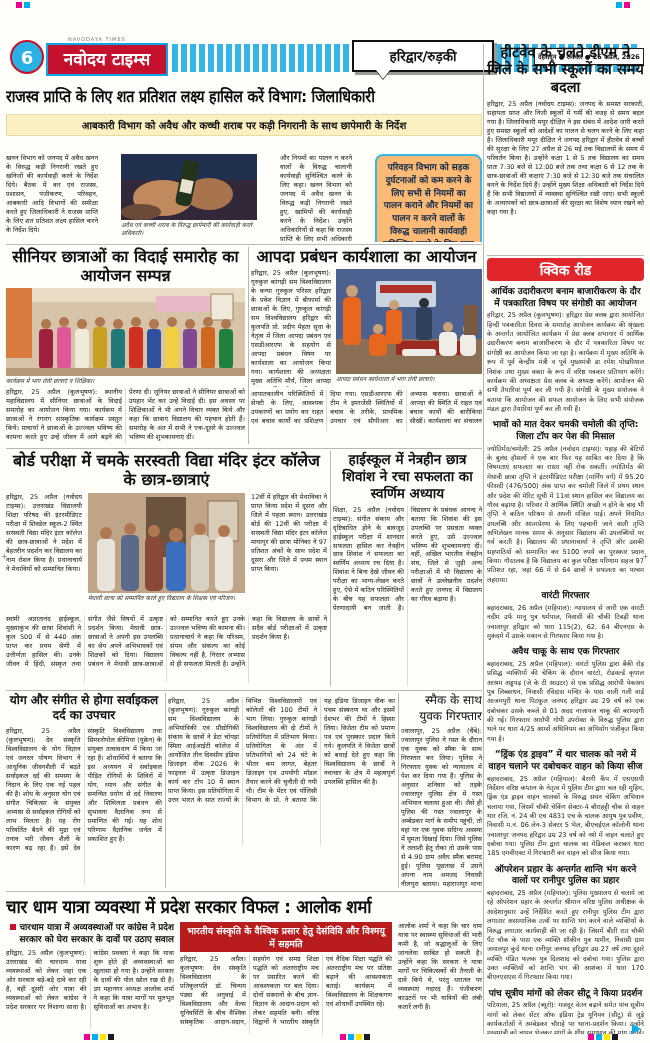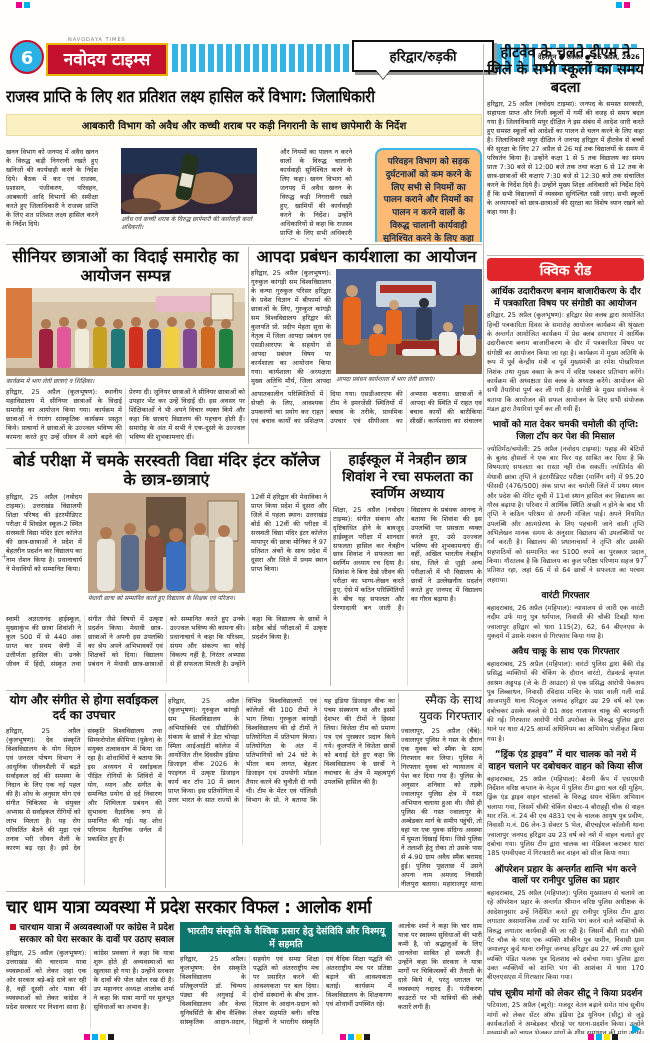--- a/index.html
+++ b/index.html
@@ -4,21 +4,21 @@
 <style>
   html,body{margin:0;padding:0;background:#e8e8e4;}
   .page{position:relative;width:650px;height:1043px;background:#fffefa;overflow:hidden;
         font-family:"DejaVu Sans", sans-serif;color:#111;margin:0 auto;}
   
   .pagenum{position:absolute;left:10px;top:40px;width:30px;height:30px;border-radius:50%;
            background:#29b0e4;border:2px solid #c6112e;color:#fff;font-weight:bold;font-size:18px;
            display:flex;align-items:center;justify-content:center;}
   .logo{position:absolute;left:46px;top:36px;width:122px;}
   .logo-top{font-size:5px;color:#777;letter-spacing:1px;text-align:left;padding-left:22px;}
-  .logo-main{margin-top:1px;background:#c6112e;border:2px solid #eab308;color:#fff;
+  .logo-main{margin-top:1px;background:#c6112e;border:2px solid #0ea5e9;color:#fff;
              font-weight:bold;font-size:17px;text-align:center;padding:2px 0 4px;}
   .stripes{position:absolute;left:172px;top:44px;width:468px;height:28px;
            background:repeating-linear-gradient(90deg,#35b4e6 0 6px,#ffffff 6px 9px);}
   .badge{position:absolute;left:352px;top:40px;width:122px;background:#fff;border:2px solid #111;
          box-shadow:3px 3px 0 #9a9a96;font-weight:bold;font-size:13.5px;text-align:center;
          padding:5px 8px;}
   .badge-tail{position:absolute;left:22px;bottom:-9px;width:0;height:0;
               border-left:7px solid transparent;border-right:7px solid transparent;border-top:9px solid #fff;
               filter:drop-shadow(0 1px 0 #111);}
   .datebox{position:absolute;left:534px;top:48px;width:106px;background:#fff;border:1px solid #222;
@@ -31,39 +31,39 @@
   .cap{font-size:6px;color:#333;font-style:italic;margin-top:1px;}
   .sec{position:absolute;overflow:hidden;}
   .hl{font-weight:bold;color:#0d0d0d;}
   .nowrap{white-space:nowrap;display:inline-block;transform-origin:0 50%;}
   
   .vr,.hr{position:absolute;background:#b9b9b2;}
   
   .lead-h{font-size:16.5px;letter-spacing:-.2px;transform:scaleX(.86);}
   .lead-sub{margin-top:4px;background:#fbf0c2;border:1px solid #e8dca0;font-weight:bold;
             font-size:10px;text-align:center;padding:3px 2px;}
-  .lead-row{display:flex;gap:23px;margin-top:12px;height:92px;}
+  .lead-row{display:flex;gap:23px;margin-top:18px;height:92px;}
   .hibox{background:#fdba74;border:2px solid #39b7e8;border-radius:8px;font-weight:bold;
          font-size:8.8px;text-align:center;line-height:1.45;padding:5px 4px;color:#102a4a;}
   
   .hw-h{font-weight:bold;font-size:14.5px;line-height:1.2;text-align:center;margin-bottom:4px;}
   .qr-banner{background:#e0262b;border-radius:4px;color:#fff;font-weight:bold;font-size:14px;
              text-align:center;padding:2px 0;margin-bottom:3px;}
   .qr-h{font-weight:bold;font-size:9px;line-height:1.3;text-align:center;margin:5px 0 2px;}
   .qr-b{font-size:6.6px;line-height:1.42;text-align:justify;color:#1c1c1c;}
   
   .h16{font-weight:bold;font-size:16px;line-height:1.2;text-align:center;}
   .h14{font-weight:bold;font-size:13.5px;line-height:1.25;text-align:center;}
   .h12{font-weight:bold;font-size:12px;line-height:1.25;text-align:center;}
   .h10{font-weight:normal;font-size:12px;line-height:1.3;text-align:right;}
   
   .cd-h{font-size:18px;font-weight:bold;letter-spacing:-.2px;transform:scaleX(.92);}
   .cd-kick{font-weight:bold;font-size:8.8px;line-height:1.35;text-align:right;}
   .cd-bullet{display:inline-block;width:6px;height:6px;background:#c6112e;margin-right:3px;}
-  .cd-banner{background:#0f766e;color:#fff;font-weight:bold;font-size:9.3px;text-align:center;
+  .cd-banner{background:#b91c1c;color:#fff;font-weight:bold;font-size:9.3px;text-align:center;
              padding:2px 3px;margin-bottom:3px;}
   
   .marks{position:absolute;display:flex;gap:2px;}
   .mk{width:6px;height:6px;}
   .m1{background:#ec008c}.m2{background:#00aeef}.m3{background:#ffe600}.m4{background:#1a1a1a}
   .cross{position:absolute;font-size:8px;color:#888;}
   .cyan-tri{position:absolute;width:0;height:0;border-top:5px solid transparent;
             border-bottom:5px solid transparent;border-left:9px solid #00aeef;}
   svg{display:block;}
 </style>

